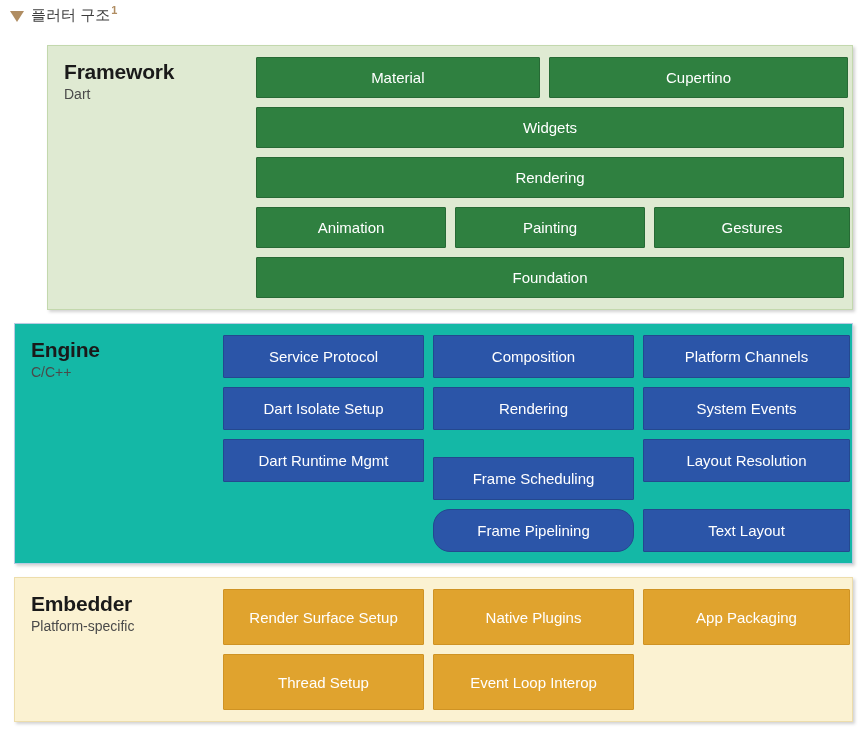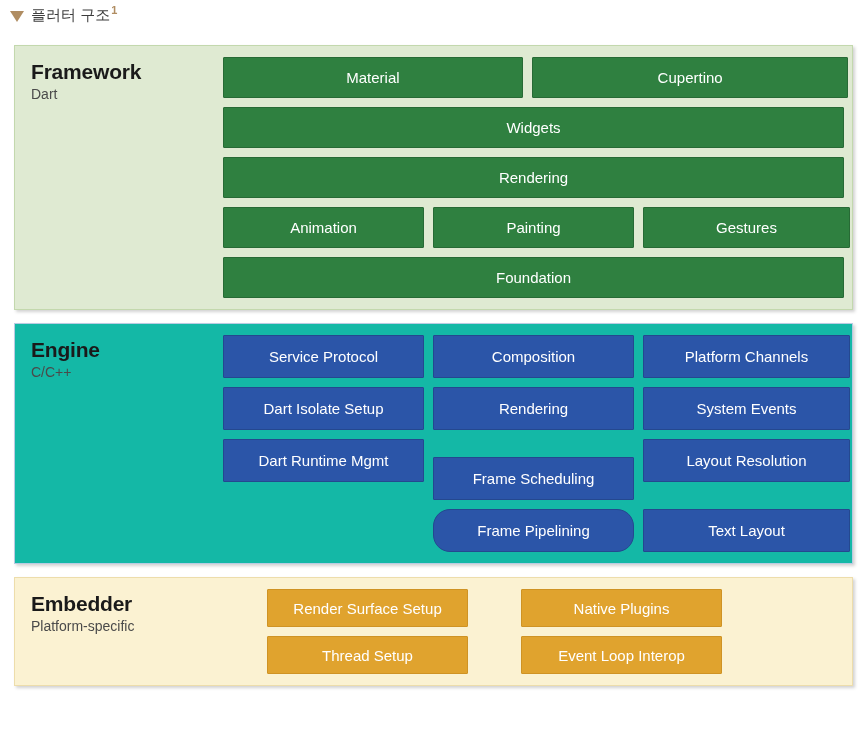--- a/index.html
+++ b/index.html
@@ -109,30 +109,30 @@
     overflow: hidden;
   }
   .box:last-child { margin-right: 0; }
   .box.blank {
     background: transparent !important;
     border: none !important;
     box-shadow: none !important;
   }
 
   
-  .panel-framework { background: #dfead2; border: 1px solid #c3d8ad; }
+  .panel-framework { background: #dfead2; border: 1px solid #c3d8ad; margin-left: 33px; }
   .panel-framework .box { background: #2f8040; border: 1px solid #276a35; }
 
   
   .panel-engine { background: #14b8a6; border: 1px solid #b9cbe2; }
   .panel-engine .box { background: #2b55a8; border: 1px solid #24488f; height: 43px; }
 
   
   .panel-embedder { background: #fbf2d2; border: 1px solid #edddab; }
-  .panel-embedder .box { background: #e0a32e; border: 1px solid #cf9324; height: 38px; margin-left: 44px; }
+  .panel-embedder .box { background: #e0a32e; border: 1px solid #cf9324; height: 56px; }
 
   
 </style>
 </head>
 <body>
 
 <div class="caption">
   <span class="caption-triangle"></span>
   <span class="caption-text"><span>플러터 구조</span><span class="caption-sup">1</span></span>
 </div>
@@ -194,20 +194,21 @@
     </div>
     <div class="panel panel-embedder">
       <div class="panel-label">
         <div class="panel-title">Embedder</div>
         <div class="panel-sub">Platform-specific</div>
       </div>
       <div class="panel-body">
         <div class="row">
           <div class="box" style="flex: 0 0 calc(33.34% - 6px); width: calc(33.34% - 6px);">Render Surface Setup</div>
           <div class="box" style="flex: 0 0 calc(33.33% - 6px); width: calc(33.33% - 6px);">Native Plugins</div>
+          <div class="box" style="flex: 0 0 calc(33.33% + 0px); width: calc(33.33% - 6px);">App Packaging</div>
         </div>
         <div class="row">
           <div class="box" style="flex: 0 0 calc(33.34% - 6px); width: calc(33.34% - 6px);">Thread Setup</div>
           <div class="box" style="flex: 0 0 calc(33.33% - 6px); width: calc(33.33% - 6px);">Event Loop Interop</div>
           <div class="box blank" style="flex: 0 0 calc(33.33% + 0px); width: calc(33.33% - 6px);"></div>
         </div>
       </div>
     </div>
   </div>
 

